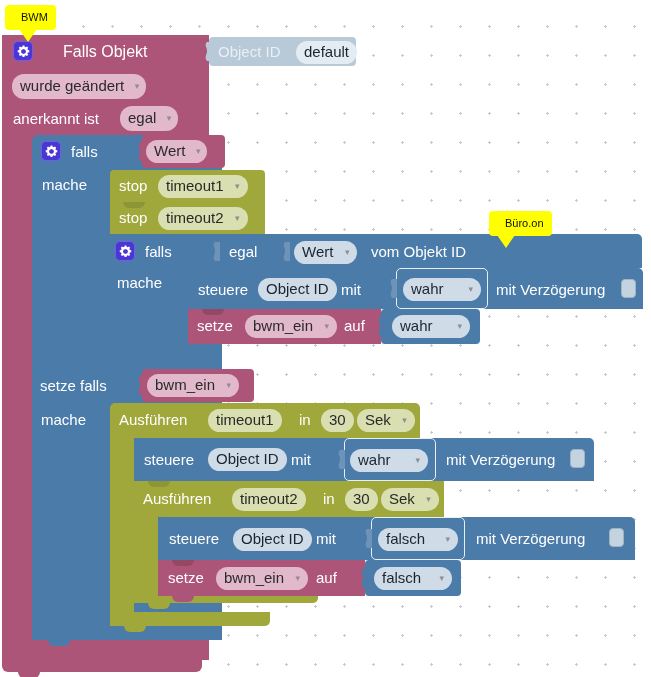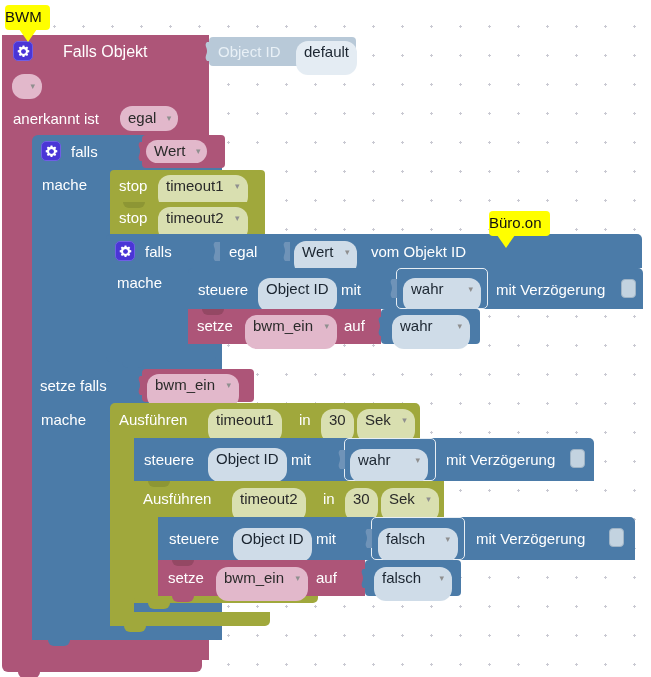--- a/index.html
+++ b/index.html
@@ -25,21 +25,21 @@
 
   .rowlbl{
     position:absolute;color:#ffffff;font-size:15px;line-height:1;
     white-space:nowrap;
   }
   .rowlbl.dark{color:#2a3340;}
 
   
   .pill{
     position:absolute;box-sizing:border-box;border-radius:12px;
-    font-size:15px;line-height:22px;height:34px;white-space:nowrap;
+    font-size:15px;line-height:22px;height:23px;white-space:nowrap;
     padding:0 8px;color:#1b2530;
   }
   .pill.pinkf{background:#e2b8cb;color:#2a2a2a;}
   .pill.olivef{background:#d9dfb0;color:#2a2a2a;}
   .pill.bluef{background:#cfdce8;color:#1b2530;}
   .pill.lblue{background:#e4ecf3;color:#1b2530;}
   .pill .car{color:#8f8f8f;font-size:9px;margin-left:5px;vertical-align:2px;}
 
   
   .gear{
@@ -52,21 +52,21 @@
   
   .notch{
     position:absolute;width:22px;height:6px;border-radius:0 0 7px 7px;
   }
   
   .plug{position:absolute;width:8px;height:18px;}
 
   
   .balloon{
     position:absolute;background:#ffff00;border-radius:4px;
-    font-size:15px;color:#111;padding:3px 8px 4px 0;white-space:nowrap;
+    font-size:11px;color:#111;padding:3px 8px 4px 16px;white-space:nowrap;
     line-height:18px;
   }
   .balloon .tail{
     position:absolute;width:0;height:0;
     border-left:9px solid transparent;border-right:9px solid transparent;
     border-top:13px solid #ffff00;
     bottom:-12px;
   }
   .chk{
     position:absolute;width:15px;height:19px;border-radius:4px;
@@ -95,20 +95,21 @@
   <div class="rowlbl" style="left:43px;top:44px;font-size:16px;margin-left:20px;">Falls Objekt</div>
 
   <div class="blk lightblue" style="left:209px;top:37px;width:147px;height:29px;border-radius:4px;"></div>
   <svg class="plug" style="left:203px;top:42px;width:9px;height:19px;" viewBox="0 0 9 19">
     <path d="M9 0 H4 C1 3 4 5 4 9 C4 13 1 15 4 19 H9 Z" fill="#b8c9d8"></path>
   </svg>
   <div class="rowlbl dark" style="left:218px;top:44px;color:#e8f0f6;">Object ID</div>
   <div class="pill lblue" style="left:296px;top:41px;">default</div>
 
   <div class="pill pinkf" style="left:12px;top:74px;height:25px;line-height:24px;padding-right:22px;">
+    <span>wurde geändert</span>
     <span class="car" style="position:absolute;right:7px;top:0;">▾</span>
   </div>
 
   <div class="rowlbl" style="left:13px;top:111px;">anerkannt ist</div>
   <div class="pill pinkf" style="left:120px;top:106px;height:25px;line-height:24px;padding-right:22px;">
     <span>egal</span>
     <span class="car" style="position:absolute;right:7px;top:0;">▾</span>
   </div>
 
   <div class="blk blue" style="left:32px;top:135px;width:190px;height:505px;border-radius:6px 6px 0 0;"></div>

